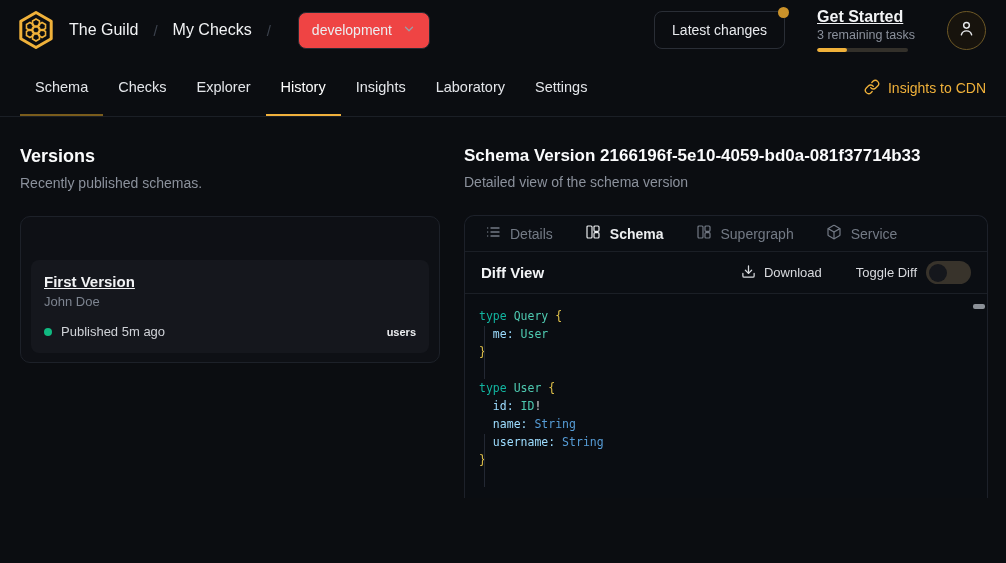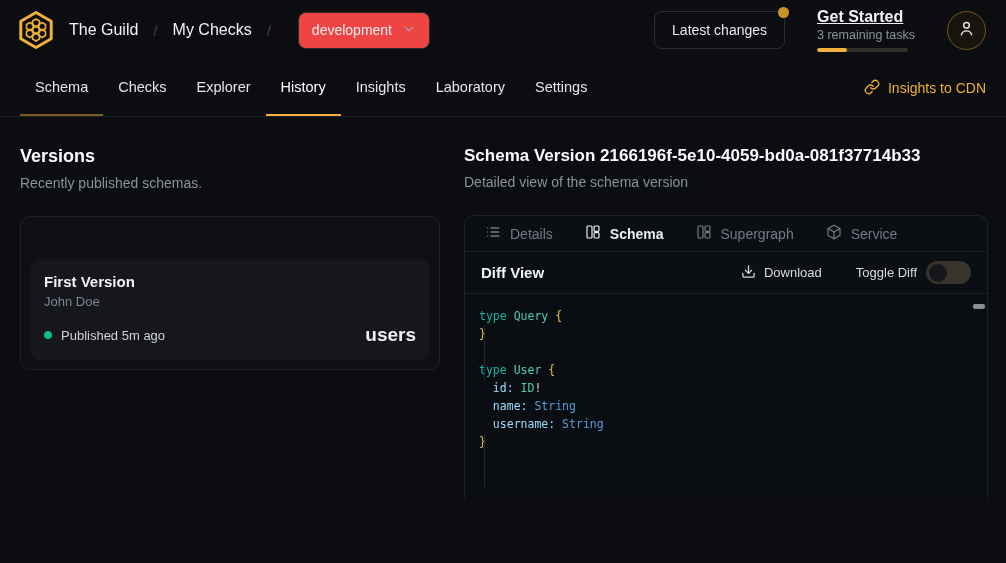--- a/index.html
+++ b/index.html
@@ -31,26 +31,26 @@
   .tab--active { color:#ffffff; border-bottom-color:#f0b03c; }
   .cdn-link { margin-left:auto; display:flex; align-items:center; gap:8px; color:#f0b13a; font-size:14px; cursor:pointer; }
 
   
   .main { flex:1; display:flex; padding:29px 18px 0 20px; min-height:0; }
   .left-col { width:420px; flex:none; display:flex; flex-direction:column; }
   .col-title { font-size:18px; font-weight:700; color:#fafbfc; }
   .col-sub { font-size:14px; color:#8b919c; margin-top:8px; }
   .versions-card { margin-top:25px; background:#0e1015; border:1px solid #1d2129; border-radius:10px; padding:43px 10px 9px 10px; }
   .version-item { background:#15171d; border-radius:8px; padding:13px 13px 14px 13px; cursor:pointer; }
-  .vi-name { font-size:15px; font-weight:600; color:#f2f3f5; }
+  .vi-name { font-size:15px; font-weight:600; color:#f2f3f5;text-decoration:underline; }
   .vi-author { font-size:13px; color:#7d8490; margin-top:4px; }
   .vi-meta { display:flex; align-items:center; margin-top:15px; }
   .vi-dot { width:8px; height:8px; border-radius:50%; background:#10b981; margin-right:9px; }
   .vi-status { font-size:13px; color:#cfd2d7; }
-  .vi-service { margin-left:auto; font-size:19px; font-weight:700; color:#eceef0; }
+  .vi-service { margin-left:auto; font-size:11px; font-weight:700; color:#eceef0; }
 
   .right-col { flex:1; margin-left:24px; min-width:0; display:flex; flex-direction:column; }
   .panel { margin-top:25px; flex:1; border:1px solid #1d212a; border-bottom:none; border-radius:10px 10px 0 0; display:flex; flex-direction:column; overflow:hidden; min-height:0; background:#0b0e13; }
   .panel-tabs { height:36px; flex:none; display:flex; align-items:center; gap:32px; padding:0 20px; border-bottom:1px solid #1b1f26; }
   .ptab { display:flex; align-items:center; gap:9px; font-size:14px; color:#737a85; cursor:pointer; }
   .ptab--active { color:#eceef0; font-weight:600; }
   .diff-row { height:42px; flex:none; display:flex; align-items:center; padding:0 16px; border-bottom:1px solid #1b1f26; }
   .diff-title { font-size:15px; font-weight:700; color:#f2f4f6; }
   .dl-btn { margin-left:auto; display:flex; align-items:center; gap:8px; font-size:13px; color:#d8dade; cursor:pointer; }
   .toggle-label { font-size:13px; color:#d8dade; margin-left:34px; }
@@ -234,20 +234,21 @@
           <div class="switch">
             <div class="switch-knob"></div>
           </div>
         </div>
 
         <div class="code-area">
           <div class="indent-guide guide-1"></div>
           <div class="indent-guide guide-2"></div>
           <div>
               <div class="code-line"><span class="tk-kw">type</span><span> </span><span class="tk-ty">Query</span><span> </span><span class="tk-br">{</span></div>
+              <div class="code-line"><span>  </span><span class="tk-fd">me:</span><span> </span><span class="tk-ty">User</span></div>
               <div class="code-line"><span class="tk-br">}</span></div>
               <div class="code-line">&nbsp;</div>
               <div class="code-line"><span class="tk-kw">type</span><span> </span><span class="tk-ty">User</span><span> </span><span class="tk-br">{</span></div>
               <div class="code-line"><span>  </span><span class="tk-fd">id:</span><span> </span><span class="tk-ty">ID</span><span class="tk-bg">!</span></div>
               <div class="code-line"><span>  </span><span class="tk-fd">name:</span><span> </span><span class="tk-sc">String</span></div>
               <div class="code-line"><span>  </span><span class="tk-fd">username:</span><span> </span><span class="tk-sc">String</span></div>
               <div class="code-line"><span class="tk-br">}</span></div>
             </div>
           <div class="code-scroll-thumb"></div>
         </div>

